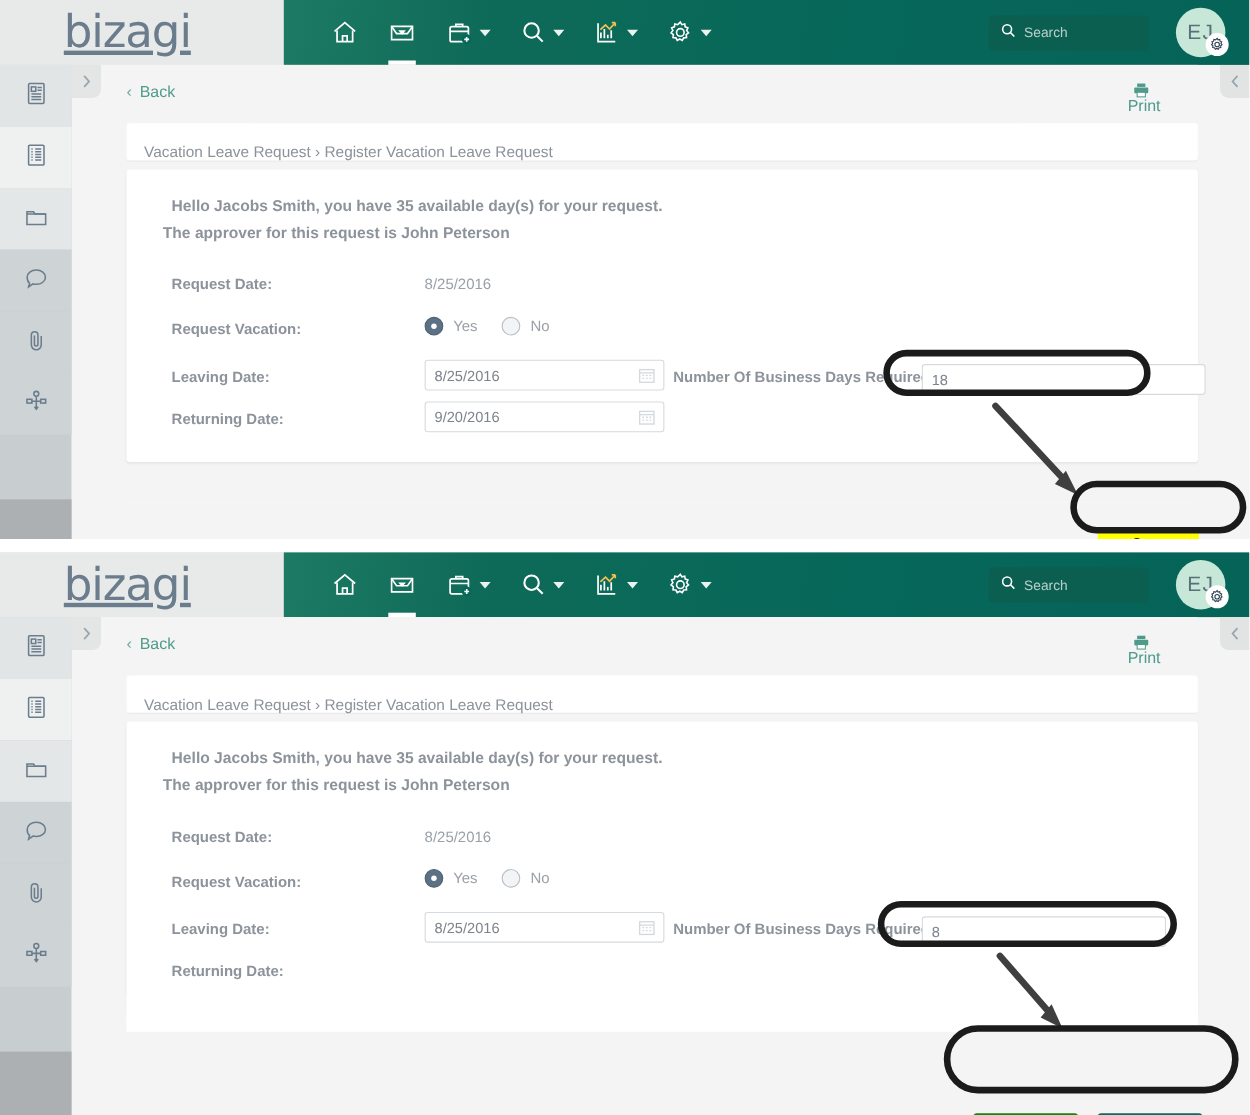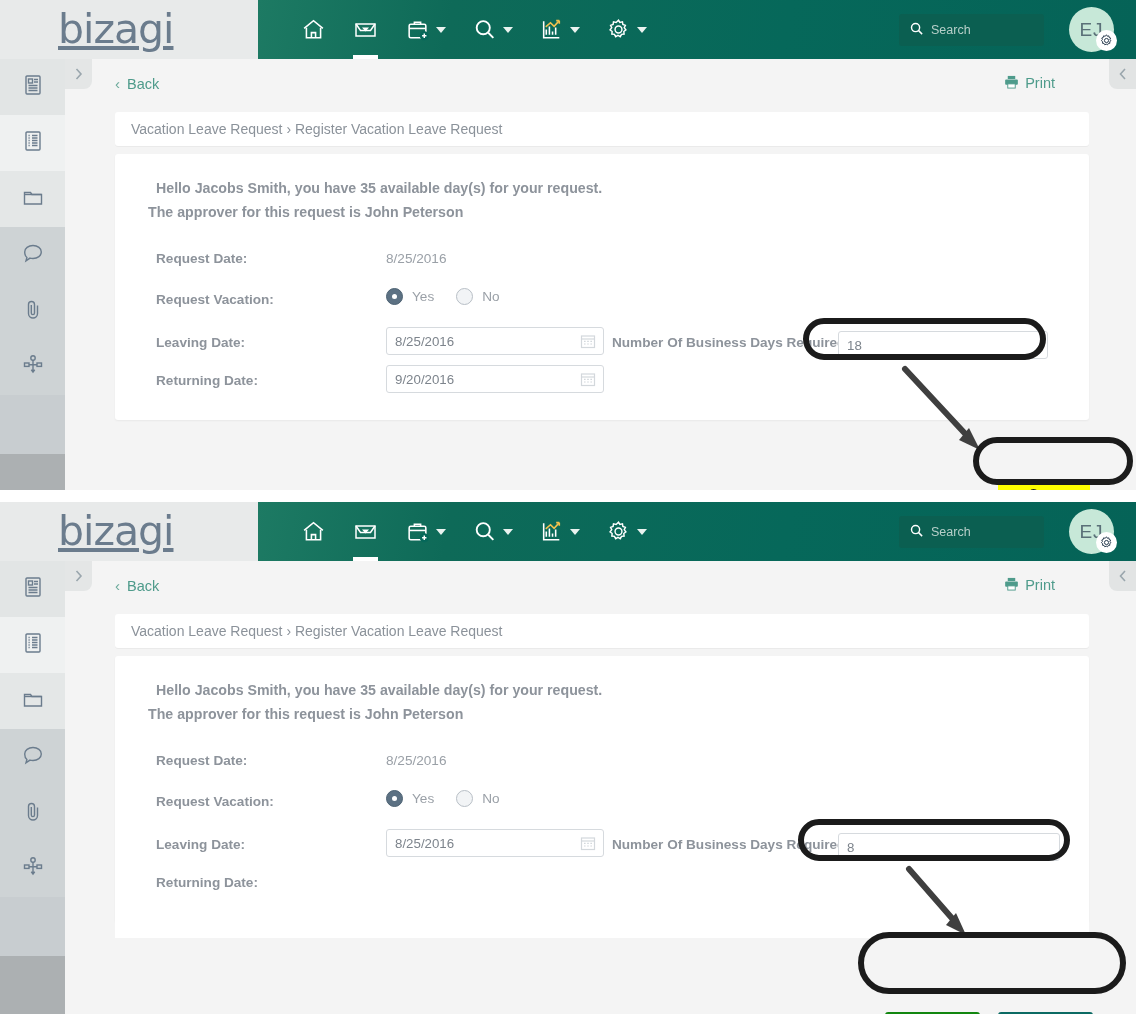--- a/index.html
+++ b/index.html
@@ -52,25 +52,25 @@
   .lhandle { position:absolute; left:65px; top:59px; width:27px; height:30px; background:#e4e6e6;
              border-bottom-right-radius:8px; display:flex; align-items:center; justify-content:center; cursor:pointer; }
   .rhandle { position:absolute; right:0; top:59px; width:27px; height:30px; background:#e2e4e4;
              border-bottom-left-radius:8px; display:flex; align-items:center; justify-content:center; cursor:pointer; }
 
   
   .content { position:absolute; left:92px; top:59px; right:47px; bottom:0; background:#f4f4f4; }
   .crow-top { position:relative; height:53px; }
   .backlink { position:absolute; left:23px; top:16px; display:flex; align-items:center; color:#4e9b8b; font-size:14.5px; cursor:pointer; }
   .backlink .chev { margin-right:7px; color:#6aa99a; font-size:15px; }
-  .printlink { position:absolute; right:34px; top:16px; display:flex; color:#4e9b8b; font-size:14.5px; cursor:pointer; }
+  .printlink { position:absolute; right:34px; top:16px; display:flex; align-items:center; color:#4e9b8b; font-size:14.5px; cursor:pointer;flex-direction:column; }
   .printlink .picon { margin-right:6px; display:flex; }
 
   .breadcrumb-card { position:absolute; left:23px; right:0px; top:53px; height:34px; background:#ffffff; border-radius:3px;
-                     display:flex; align-items:center; padding-left:16px; color:#8b929a; font-size:14px; box-shadow:0 1px 0 rgba(0,0,0,.04); }
+                     display:flex; align-items:flex-end; padding-left:16px; color:#8b929a; font-size:14px; box-shadow:0 1px 0 rgba(0,0,0,.04); }
 
   .form-card { position:absolute; left:23px; right:0px; top:95px; height:266px; background:#ffffff; border-radius:3px; box-shadow:0 1px 2px rgba(0,0,0,.05); }
 
   .greet { position:absolute; left:41px; top:26px; color:#8d939b; font-size:14.2px; font-weight:bold; }
   .greet2 { position:absolute; left:33px; top:50px; color:#8d939b; font-size:14.2px; font-weight:bold; }
 
   .frow { position:absolute; left:41px; right:0; height:30px; }
   .flabel { position:absolute; left:0; top:4px; color:#8d939b; font-size:13.6px; font-weight:bold; }
   .fvalue { position:absolute; left:230px; top:4px; color:#9aa0a7; font-size:13.6px; }
 
@@ -339,21 +339,21 @@
               <svg width="16" height="16" viewBox="0 0 16 16" fill="none" stroke="#d3d8dc" stroke-width="1.2">
                   <rect x="1.5" y="3" width="13" height="11.5"></rect>
                   <path d="M1.5 6 h13"></path>
                   <path d="M4 8.3 h1.6 M7.2 8.3 h1.6 M10.4 8.3 h1.6 M4 11 h1.6 M7.2 11 h1.6 M10.4 11 h1.6"></path>
                 </svg>
             </span>
           </span>
         </div>
 
         <span class="numlabel" style="left:497px; top:181px;">Number Of Business Days Required:</span>
-        <span class="numinput" style="left:723px; top:177px; width:210px;">
+        <span class="numinput" style="left:723px; top:177px; width:258px;">
           <span>18</span>
         </span>
       </div>
 
       <div class="footer-white" style="left:23px; right:0; bottom:0; height:33px; background:#ffffff;"></div>
       <div class="btnbar" style="top:398px; height:60px;">
         <button class="btn save-yellow" style="position:absolute; left:906px; top:23px; width:92px;">Save</button>
       </div>
     </div>
   </div>

